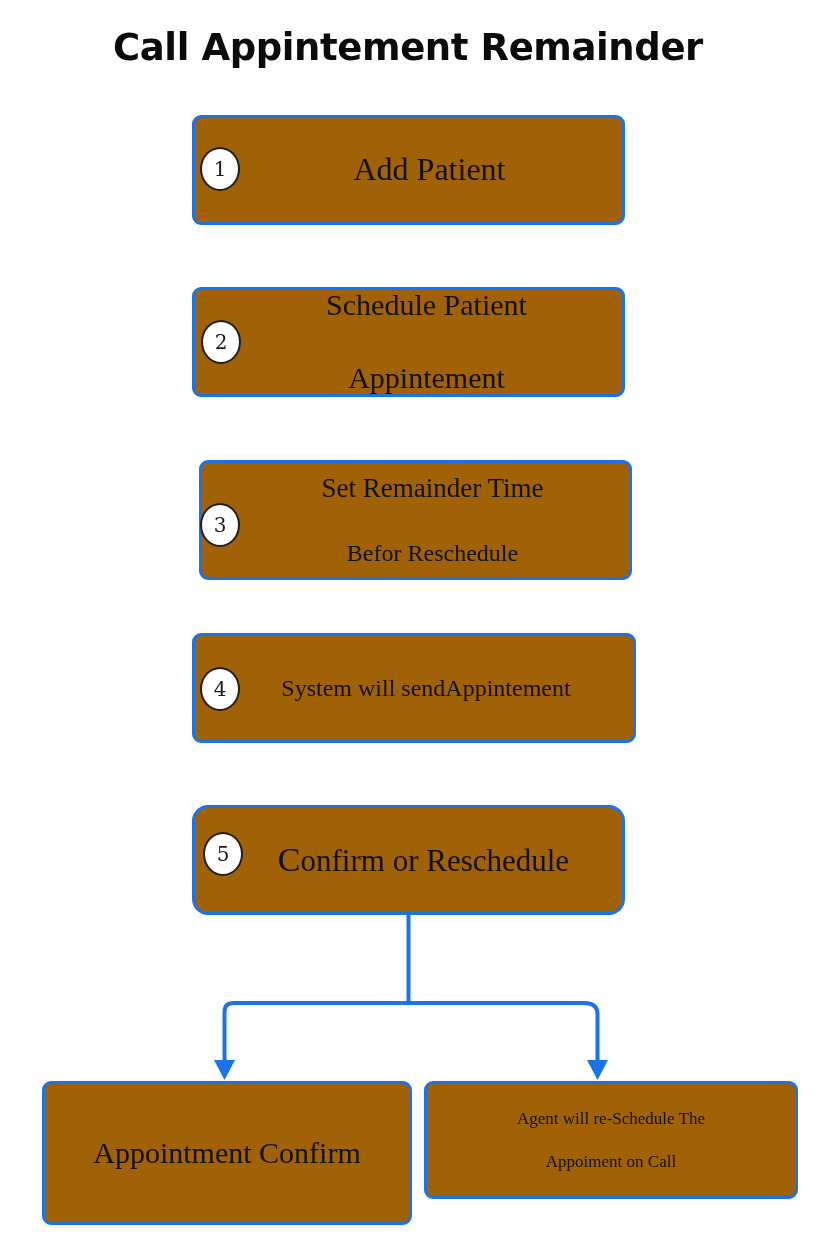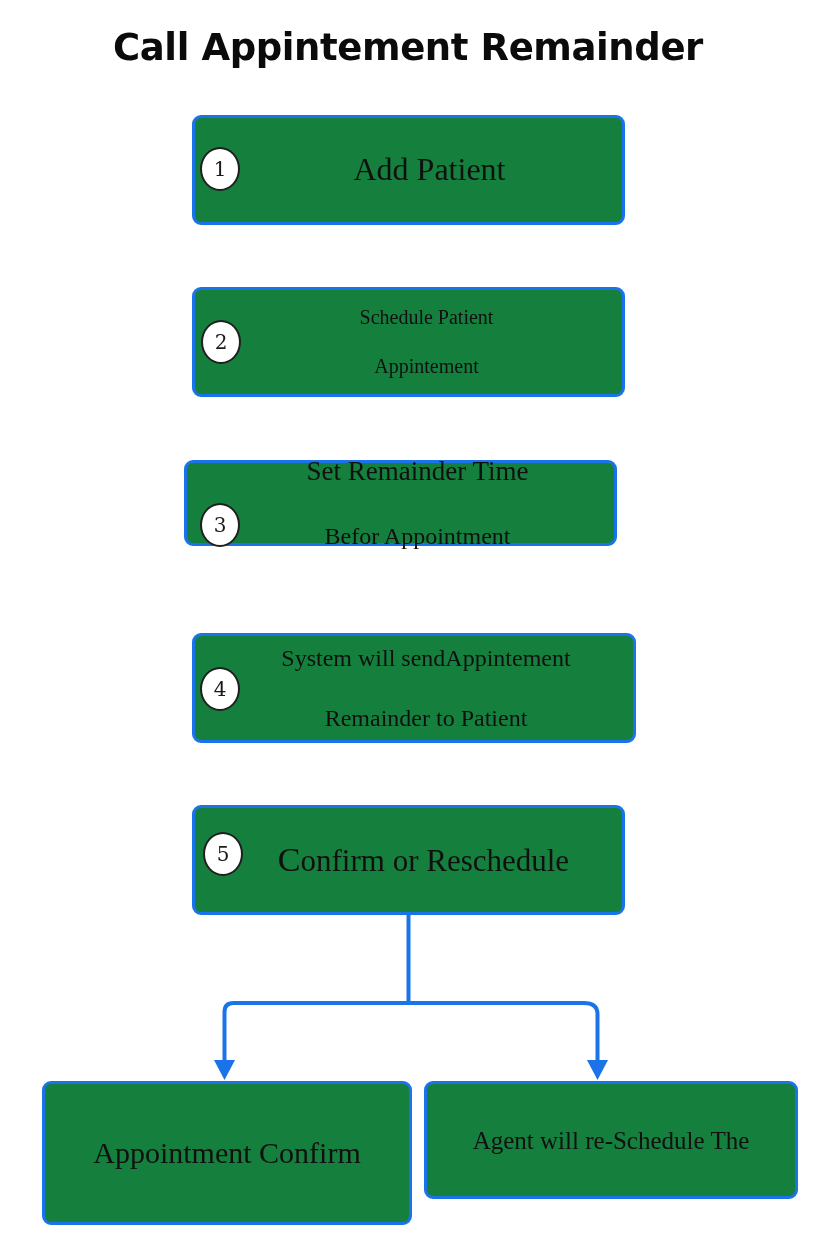--- a/index.html
+++ b/index.html
@@ -37,21 +37,21 @@
     letter-spacing: -0.4px;
     color: #0b0b0b;
     line-height: 44px;
     white-space: nowrap;
   }
 
   
   .node {
     position: absolute;
     box-sizing: border-box;
-    background: #15803d;
+    background: #a16207;
     border: 3px solid #1a73e8;
     border-radius: 9px;
     display: flex;
     align-items: center;
     justify-content: center;
   }
 
   .node-text {
     color: #101010;
     text-align: center;
@@ -75,42 +75,42 @@
     font-family: "DejaVu Serif", "Liberation Serif", serif;
     font-size: 20px;
     color: #1a1a1a;
     line-height: 1;
     z-index: 3;
   }
 
   
   #node-1 { left: 192px; top: 115px;  width: 433px; height: 110px; }
   #node-2 { left: 192px; top: 287px;  width: 433px; height: 110px; }
-  #node-3 { left: 184px; top: 460px;  width: 433px; height: 86px; }
+  #node-3 { left: 199px; top: 460px;  width: 433px; height: 120px; }
   #node-4 { left: 192px; top: 633px;  width: 444px; height: 110px; }
-  #node-5 { left: 192px; top: 805px;  width: 433px; height: 110px; }
+  #node-5 { left: 192px; top: 805px;  width: 433px; height: 110px; border-radius: 16px; }
   #node-confirm   { left: 42px;  top: 1081px; width: 370px; height: 144px; }
   #node-reschedule{ left: 424px; top: 1081px; width: 374px; height: 118px; }
 
   #badge-1 { left: 200px; top: 147px; }
   #badge-2 { left: 201px; top: 320px; }
   #badge-3 { left: 200px; top: 503px; }
   #badge-4 { left: 200px; top: 667px; }
   #badge-5 { left: 203px; top: 832px; }
 
   
   #node-1 .node-text { font-size: 32px; padding-left: 52px; }
-  #node-2 .node-text { font-size: 20px; padding-left: 46px; line-height: 1.22; }
+  #node-2 .node-text { font-size: 30px; padding-left: 46px; line-height: 1.22; }
   #node-3 .node-text { font-size: 27px; padding-left: 44px; line-height: 1.24; }
   #node-3 .line-2    { font-size: 24px; }
   #node-4 .node-text { font-size: 24px; padding-left: 34px; line-height: 1.26; }
   #node-5 .node-text { font-size: 31px; padding-left: 40px; }
   #node-5 .cap       { font-size: 34px; }
   #node-confirm    .node-text { font-size: 30px; }
-  #node-reschedule .node-text { font-size: 25px; line-height: 1.24; }
+  #node-reschedule .node-text { font-size: 17px; line-height: 1.24; }
 
   
   #connectors {
     position: absolute;
     left: 0;
     top: 0;
     width: 816px;
     height: 1248px;
     pointer-events: none;
     z-index: 1;
@@ -152,47 +152,47 @@
       <div class="line-2">Appintement</div>
     </div>
   </div>
   <div class="badge" id="badge-2">
     <span>2</span>
   </div>
 
   <div class="node" id="node-3">
     <div class="node-text">
       <div class="line-1">Set Remainder Time</div>
-      <div class="line-2">Befor Appointment</div>
+      <div class="line-2">Befor Reschedule</div>
     </div>
   </div>
   <div class="badge" id="badge-3">
     <span>3</span>
   </div>
 
   <div class="node" id="node-4">
     <div class="node-text">
       <div class="line-1">System will sendAppintement</div>
-      <div class="line-2">Remainder  to Patient</div>
     </div>
   </div>
   <div class="badge" id="badge-4">
     <span>4</span>
   </div>
 
   <div class="node" id="node-5">
     <div class="node-text"><span class="cap">C</span><span>onfirm or Reschedule</span></div>
   </div>
   <div class="badge" id="badge-5">
     <span>5</span>
   </div>
 
   <div class="node" id="node-confirm">
     <div class="node-text">Appointment Confirm</div>
   </div>
 
   <div class="node" id="node-reschedule">
     <div class="node-text">
       <div class="line-1">Agent will re-Schedule The</div>
+      <div class="line-2">Appoiment on Call</div>
     </div>
   </div>
 
 </div>
 
 </body></html>

